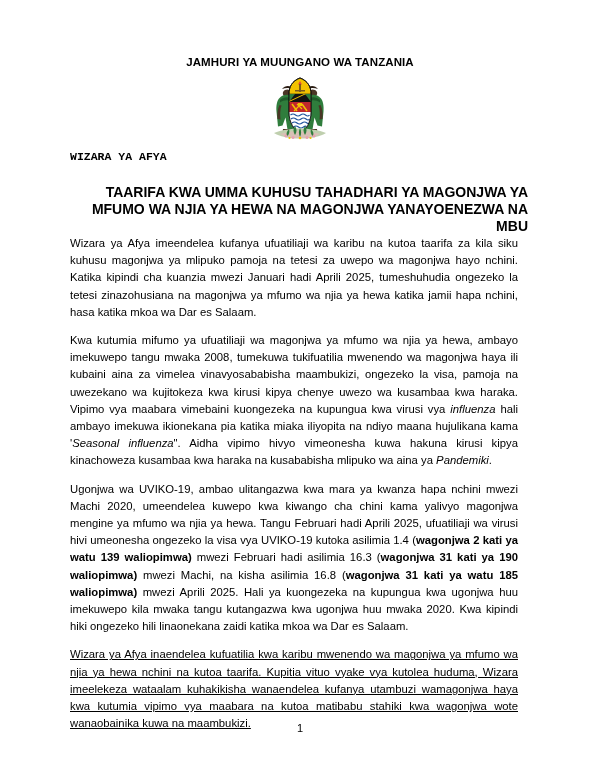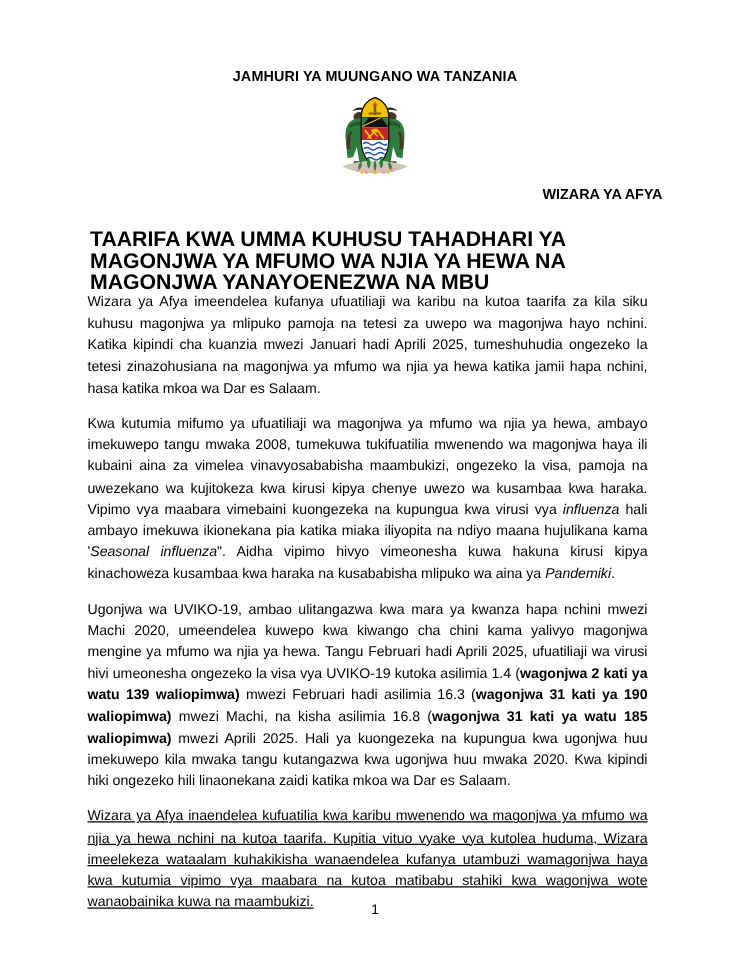--- a/index.html
+++ b/index.html
@@ -34,30 +34,31 @@
 
   .emblem-wrap {
     display: flex;
     justify-content: center;
     align-items: center;
     margin: 6px 0 4px 0;
   }
   .emblem { display: block; }
 
   .ministry-title {
-    text-align: right;
+    text-align: left;
     font-weight: bold;
     font-size: 11.5px;
     margin: 6px 0 0 0;
+    font-family: Liberation Mono, monospace;
   }
 
   .doc-title {
-    text-align: left;
+    text-align: right;
     font-weight: bold;
-    font-size: 17px;
+    font-size: 14px;
     line-height: 17px;
     margin: 21px 0 0 0;
     padding: 0 2px;
   }
 
   .date-line {
     font-weight: bold;
     font-size: 11.5px;
     margin: 22px 0 9px 0;
     text-align: left;

